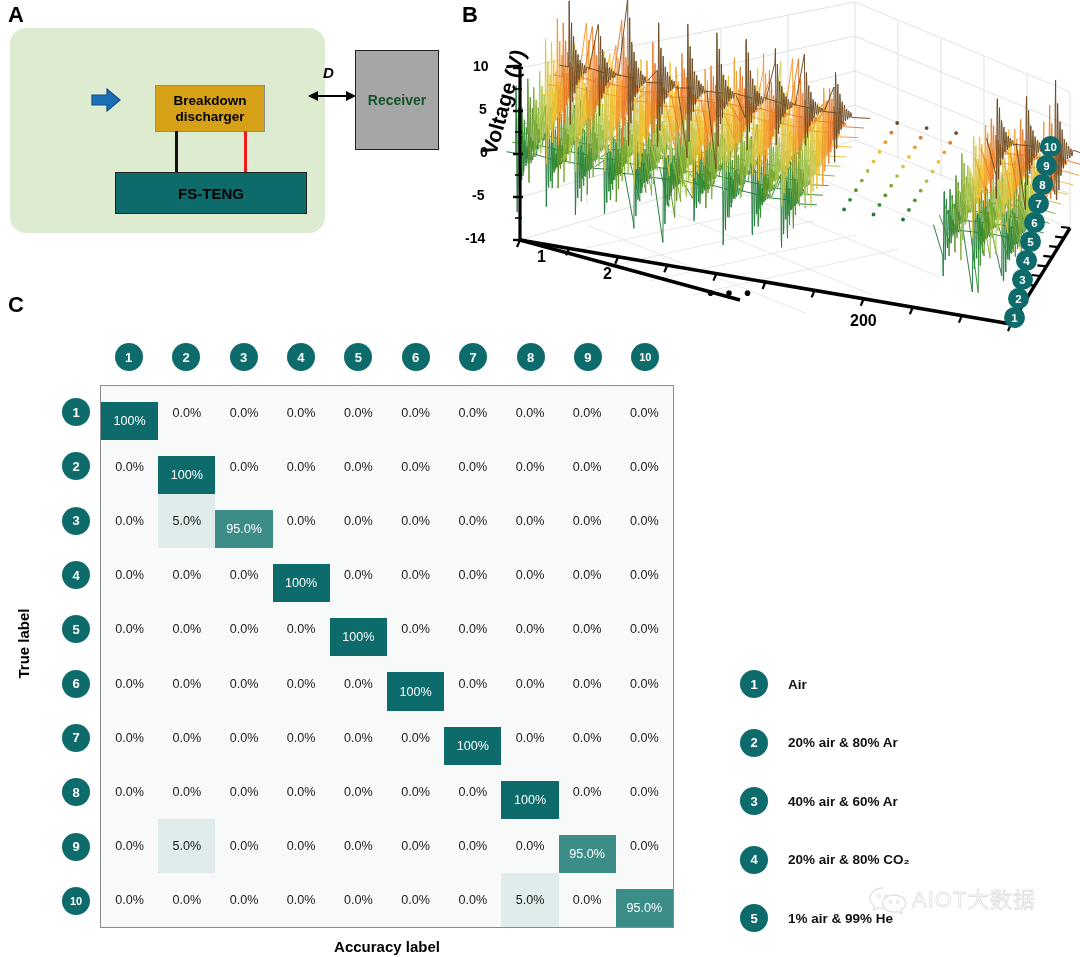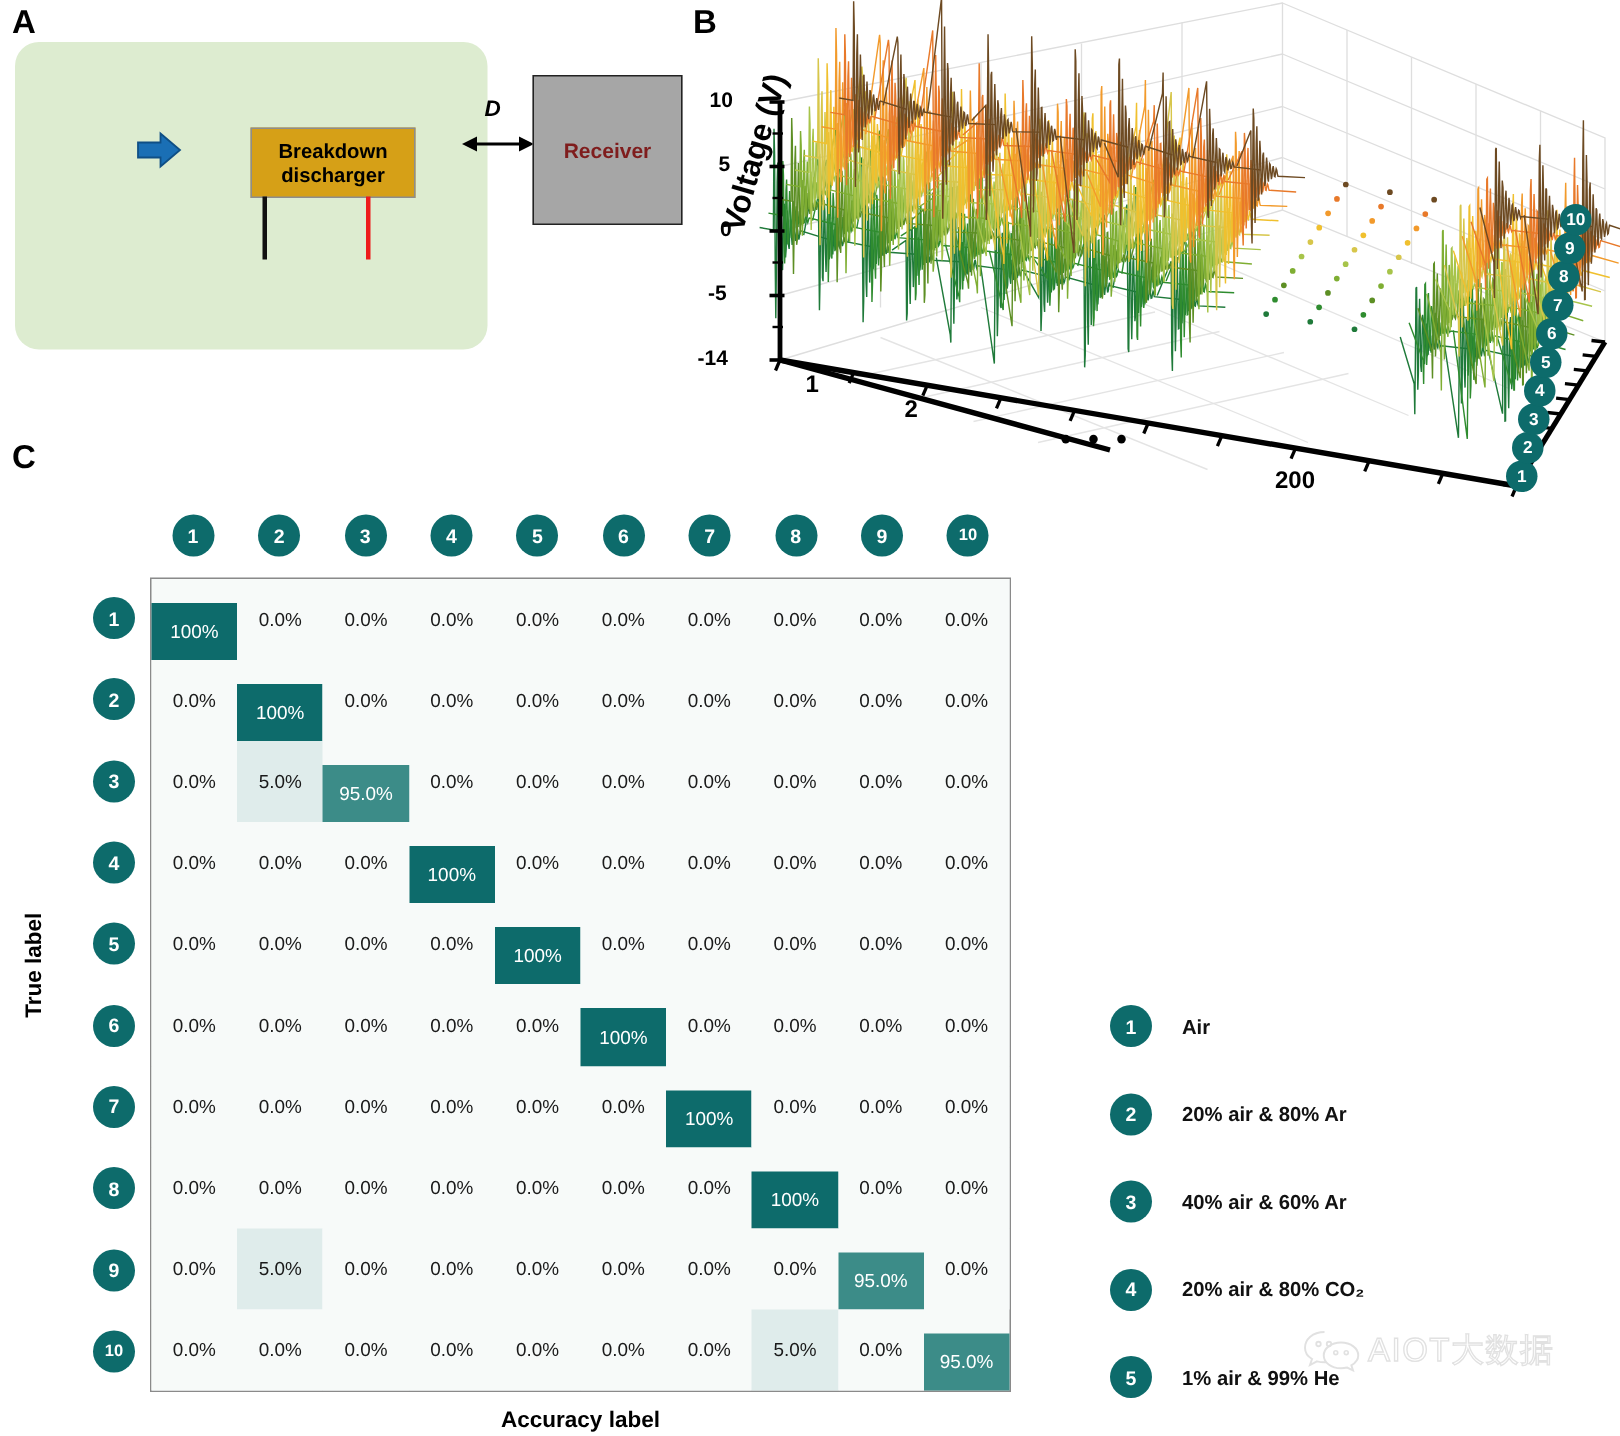--- a/index.html
+++ b/index.html
@@ -48,21 +48,21 @@
     width: 192px; height: 100px;
     background: #fdf0d3;
     border: 1.6px solid #222;
   }
   .a-chamber-label {
     position: absolute; right: 6px; top: 4px;
     font-weight: bold; font-size: 13.5px; color: #000;
   }
   .a-discharger {
     position: absolute;
-    left: 167px; top: 85px;
+    left: 155px; top: 85px;
     width: 110px; height: 47px;
     background: #d6a017;
     border: 1.4px solid #8d8d8d;
     display: flex; flex-direction: column;
     align-items: center; justify-content: center;
     font-weight: bold; font-size: 13.5px; color: #000;
     line-height: 1.12;
   }
   .a-teng {
     position: absolute;
@@ -81,25 +81,25 @@
   }
   .a-wire-red {
     position: absolute;
     left: 244px; top: 131px;
     width: 3.4px; height: 42px;
     background: #ee1b1b;
   }
   .a-receiver {
     position: absolute;
     left: 355px; top: 50px;
-    width: 100px; height: 100px;
+    width: 84px; height: 100px;
     background: #a6a6a6;
     border: 1.6px solid #222;
     display: flex; align-items: center; justify-content: center;
-    font-weight: bold; font-size: 14px; color: #7f1d1d;
+    font-weight: bold; font-size: 14px; color: #14532d;
   }
   .a-arrow-blue { position: absolute; left: 90px; top: 86px; }
   .a-arrow-d { position: absolute; left: 307px; top: 86px; }
   .a-d-label {
     position: absolute; left: 323px; top: 64px;
     font-style: italic; font-weight: bold; font-size: 15px; color: #000;
   }
 
   
   #panelB { position: absolute; left: 455px; top: 0; width: 625px; height: 340px; }
@@ -252,20 +252,23 @@
 
 
   <div class="a-discharger">
     <span>Breakdown</span>
     <span>discharger</span>
   </div>
 
   <div class="a-wire-black"></div>
   <div class="a-wire-red"></div>
 
+  <div class="a-teng">
+    <span>FS-TENG</span>
+  </div>
 
   <div class="a-d-label">D</div>
   <svg class="a-arrow-d" width="50" height="20" viewBox="0 0 50 20">
     <line x1="6" y1="10" x2="44" y2="10" stroke="#000" stroke-width="2"></line>
     <path d="M1 10 L11 5 L11 15 Z" fill="#000"></path>
     <path d="M49 10 L39 5 L39 15 Z" fill="#000"></path>
   </svg>
 
   <div class="a-receiver">
     <span>Receiver</span>

